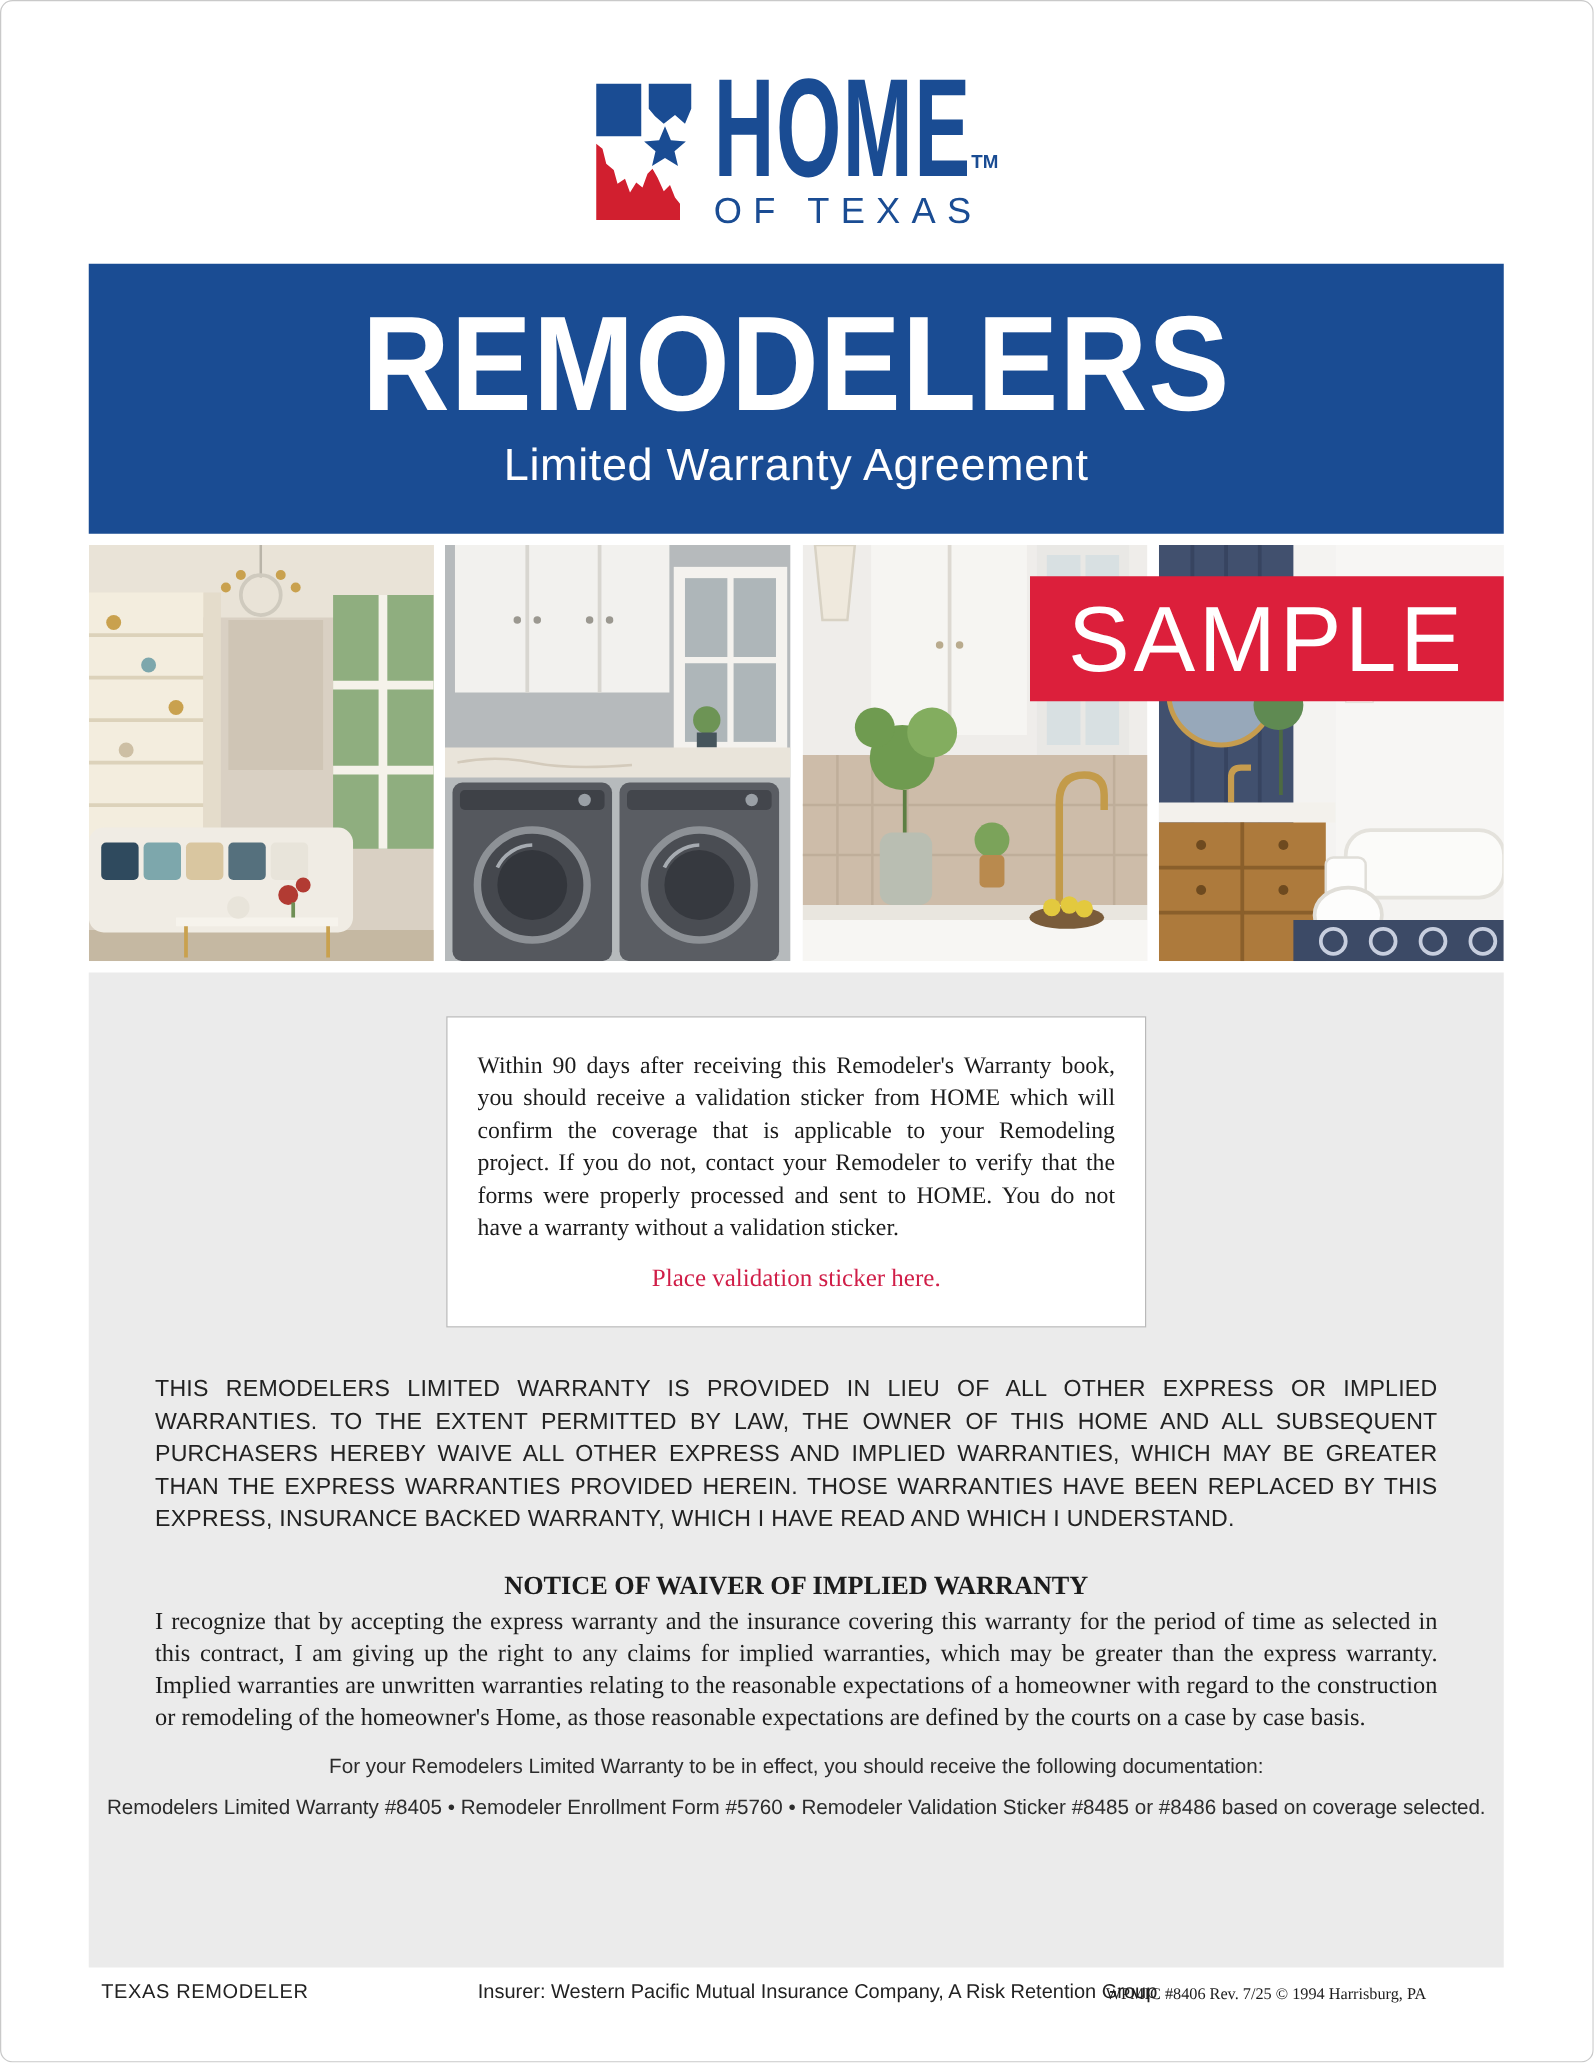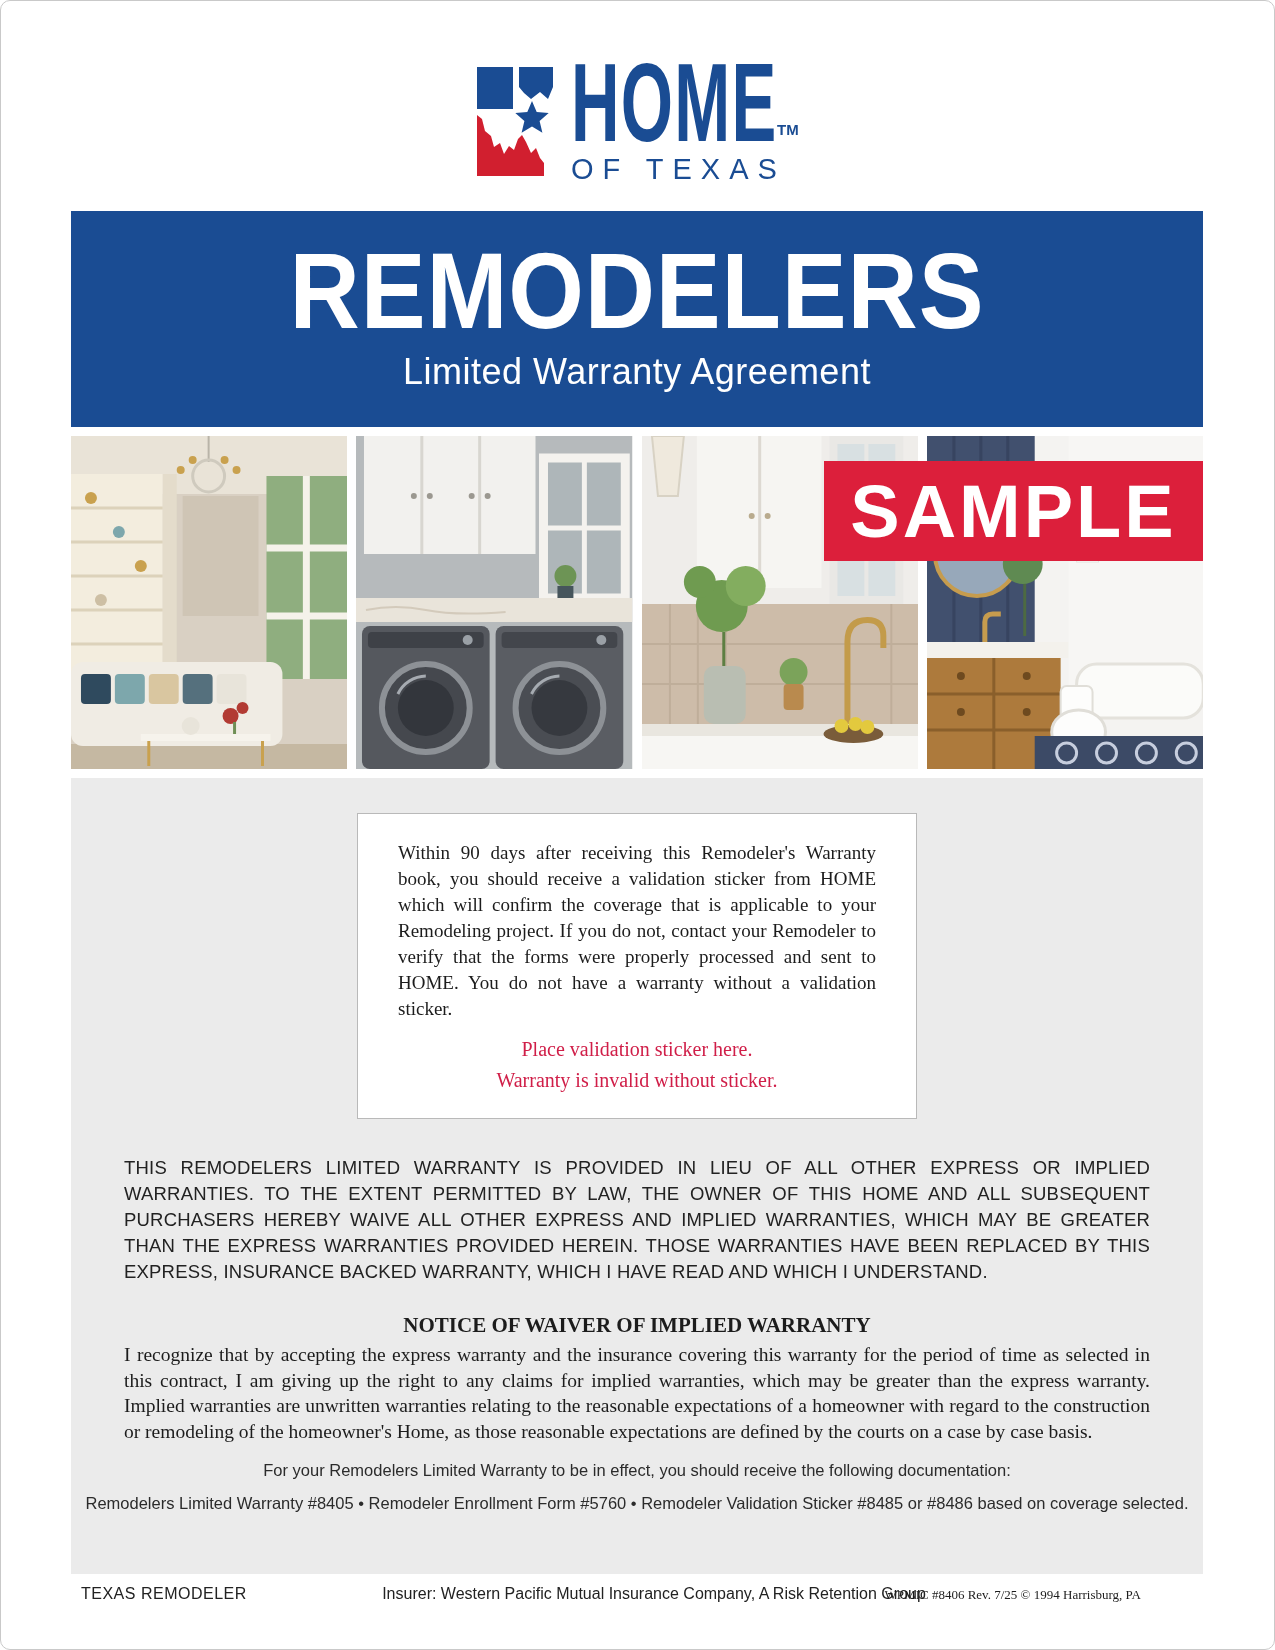--- a/index.html
+++ b/index.html
@@ -32,29 +32,29 @@
   }
   .banner-sub{margin-top:6px;font-size:36px;font-weight:normal;letter-spacing:0.5px;}
   
   .photos{position:absolute;left:70px;top:435px;width:1132px;height:333px;display:flex;gap:9px;}
   .photo{flex:1;height:333px;margin:0;overflow:hidden;}
   .photo svg{display:block;width:100%;height:100%;}
   .sample{
     position:absolute;left:753px;top:25px;width:379px;height:100px;
     background:#dc1f3b;display:flex;align-items:center;justify-content:center;
   }
-  .sample span{color:#ffffff;font-weight:bold;font-size:74px;letter-spacing:3px;}
+  .sample span{color:#ffffff;font-weight:normal;font-size:74px;letter-spacing:3px;}
   
   .gray{
     position:absolute;left:70px;top:777px;width:1132px;height:796px;
     background:#ebebeb;overflow:hidden;
   }
   .sticker-box{
     margin:35px auto 0;width:560px;box-sizing:border-box;
-    background:#ffffff;border:1px solid #b9b9b9;padding:26px 40px 22px;
+    background:#ffffff;border:1px solid #b9b9b9;padding:26px 24px 22px;
   }
   .sticker-box p.main{
     margin:0;font-family:"Liberation Serif",serif;font-size:19px;line-height:26px;
     color:#1c1c1c;text-align:justify;
   }
   .sticker-box p.red{
     margin:0;font-family:"Liberation Serif",serif;font-size:20px;line-height:31px;
     color:#d01e48;text-align:center;
   }
   .sticker-box p.red.first{margin-top:12px;}
@@ -262,21 +262,20 @@
     <div class="sample">
       <span>SAMPLE</span>
     </div>
   </section>
 
   <section class="gray">
 
     <div class="sticker-box">
       <p class="main">Within 90 days after receiving this Remodeler's Warranty book, you should receive a validation sticker from HOME which will confirm the coverage that is applicable to your Remodeling project. If you do not, contact your Remodeler to verify that the forms were properly processed and sent to HOME. You do not have a warranty without a validation sticker.</p>
       <p class="red first">Place validation sticker here.</p>
-      <p class="red">Warranty is invalid without sticker.</p>
     </div>
 
     <p class="caps">THIS REMODELERS LIMITED WARRANTY IS PROVIDED IN LIEU OF ALL OTHER EXPRESS OR IMPLIED WARRANTIES. TO THE EXTENT PERMITTED BY LAW, THE OWNER OF THIS HOME AND ALL SUBSEQUENT PURCHASERS HEREBY WAIVE ALL OTHER EXPRESS AND IMPLIED WARRANTIES, WHICH MAY BE GREATER THAN THE EXPRESS WARRANTIES PROVIDED HEREIN. THOSE WARRANTIES HAVE BEEN REPLACED BY THIS EXPRESS, INSURANCE BACKED WARRANTY, WHICH I HAVE READ AND WHICH I UNDERSTAND.</p>
 
     <h2 class="notice-heading">NOTICE OF WAIVER OF IMPLIED WARRANTY</h2>
 
     <p class="notice">I recognize that by accepting the express warranty and the insurance covering this warranty for the period of time as selected in this contract, I am giving up the right to any claims for implied warranties, which may be greater than the express warranty. Implied warranties are unwritten warranties relating to the reasonable expectations of a homeowner with regard to the construction or remodeling of the homeowner's Home, as those reasonable expectations are defined by the courts on a case by case basis.</p>
 
     <div class="docs">
       <p>For your Remodelers Limited Warranty to be in effect, you should receive the following documentation:</p>

